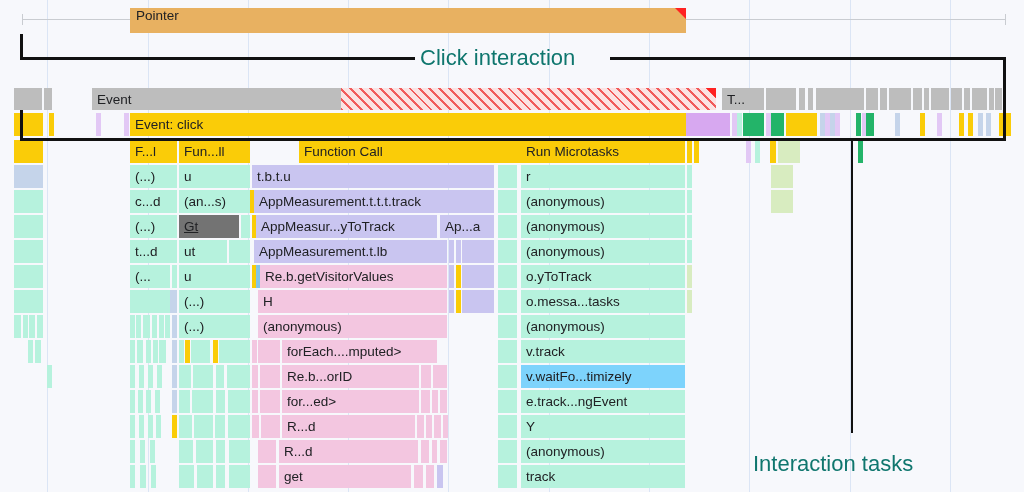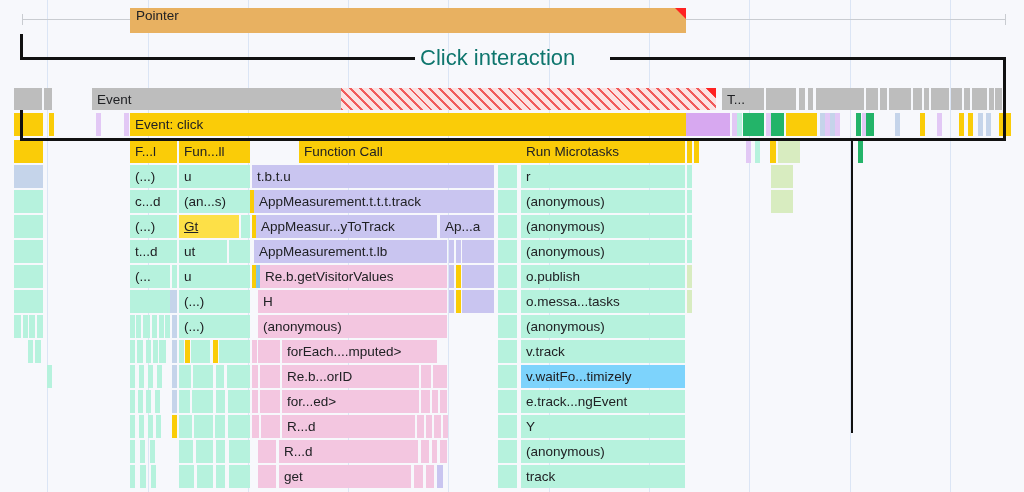--- a/index.html
+++ b/index.html
@@ -187,21 +187,21 @@
           <span>(anonymous)</span>
         </div>
         <div class="bar" style="left: 687px; top: 190px; width: 4px; height: 23px; background: rgb(182, 242, 221);"></div>
         <div class="bar" style="left: 771px; top: 190px; width: 22px; height: 23px; background: rgb(216, 236, 192);"></div>
       </div>
       <div>
         <div class="bar" style="left: 14px; top: 215px; width: 29px; height: 23px; background: rgb(182, 242, 221);"></div>
         <div class="bar" style="left: 130px; top: 215px; width: 47px; height: 23px; background: rgb(182, 242, 221);">
           <span>(...)</span>
         </div>
-        <div class="bar" style="left: 179px; top: 215px; width: 60px; height: 23px; background: #fde047; text-decoration: underline;">
+        <div class="bar" style="left: 179px; top: 215px; width: 60px; height: 23px; background: #737373; text-decoration: underline;">
           <span>Gt</span>
         </div>
         <div class="bar" style="left: 241px; top: 215px; width: 9px; height: 23px; background: rgb(182, 242, 221);"></div>
         <div class="bar" style="left: 252px; top: 215px; width: 4px; height: 23px; background: rgb(250, 204, 8);"></div>
         <div class="bar" style="left: 256px; top: 215px; width: 181px; height: 23px; background: rgb(201, 197, 240);">
           <span>AppMeasur...yToTrack</span>
         </div>
         <div class="bar" style="left: 440px; top: 215px; width: 54px; height: 23px; background: rgb(201, 197, 240);">
           <span>Ap...a</span>
         </div>
@@ -244,21 +244,21 @@
         <div class="bar" style="left: 252px; top: 265px; width: 4px; height: 23px; background: rgb(250, 204, 8);"></div>
         <div class="bar" style="left: 256px; top: 265px; width: 3px; height: 23px; background: rgb(130, 196, 232);"></div>
         <div class="bar" style="left: 260px; top: 265px; width: 187px; height: 23px; background: rgb(243, 198, 224);">
           <span>Re.b.getVisitorValues</span>
         </div>
         <div class="bar" style="left: 449px; top: 265px; width: 5px; height: 23px; background: rgb(201, 197, 240);"></div>
         <div class="bar" style="left: 456px; top: 265px; width: 4px; height: 23px; background: rgb(250, 204, 8);"></div>
         <div class="bar" style="left: 462px; top: 265px; width: 32px; height: 23px; background: rgb(201, 197, 240);"></div>
         <div class="bar" style="left: 498px; top: 265px; width: 19px; height: 23px; background: rgb(182, 242, 221);"></div>
         <div class="bar" style="left: 521px; top: 265px; width: 164px; height: 23px; background: rgb(182, 242, 221);">
-          <span>o.publish</span>
+          <span>o.yToTrack</span>
         </div>
         <div class="bar" style="left: 687px; top: 265px; width: 4px; height: 23px; background: rgb(216, 236, 192);"></div>
       </div>
       <div>
         <div class="bar" style="left: 14px; top: 290px; width: 29px; height: 23px; background: rgb(182, 242, 221);"></div>
         <div class="bar" style="left: 130px; top: 290px; width: 40px; height: 23px; background: rgb(182, 242, 221);"></div>
         <div class="bar" style="left: 170px; top: 290px; width: 7px; height: 23px; background: rgb(197, 212, 234);"></div>
         <div class="bar" style="left: 179px; top: 290px; width: 71px; height: 23px; background: rgb(182, 242, 221);">
           <span>(...)</span>
         </div>
@@ -435,14 +435,15 @@
 
   <div class="ann-line" style="left:20px;top:34px;width:3px;height:26px;"></div>
   <div class="ann-line" style="left:20px;top:57px;width:395px;height:3px;"></div>
   <div class="ann-text" style="left:420px;top:47px;">Click interaction</div>
   <div class="ann-line" style="left:610px;top:57px;width:396px;height:3px;"></div>
   <div class="ann-line" style="left:1003px;top:57px;width:3px;height:84px;"></div>
   <div class="ann-line" style="left:20px;top:110px;width:3px;height:31px;"></div>
   <div class="ann-line" style="left:20px;top:138px;width:986px;height:3px;"></div>
 
   <div class="ann-line" style="left:851px;top:141px;width:2px;height:292px;"></div>
+  <div class="ann-text" style="left:753px;top:453px;">Interaction tasks</div>
 
 </div>
 
 </body></html>

